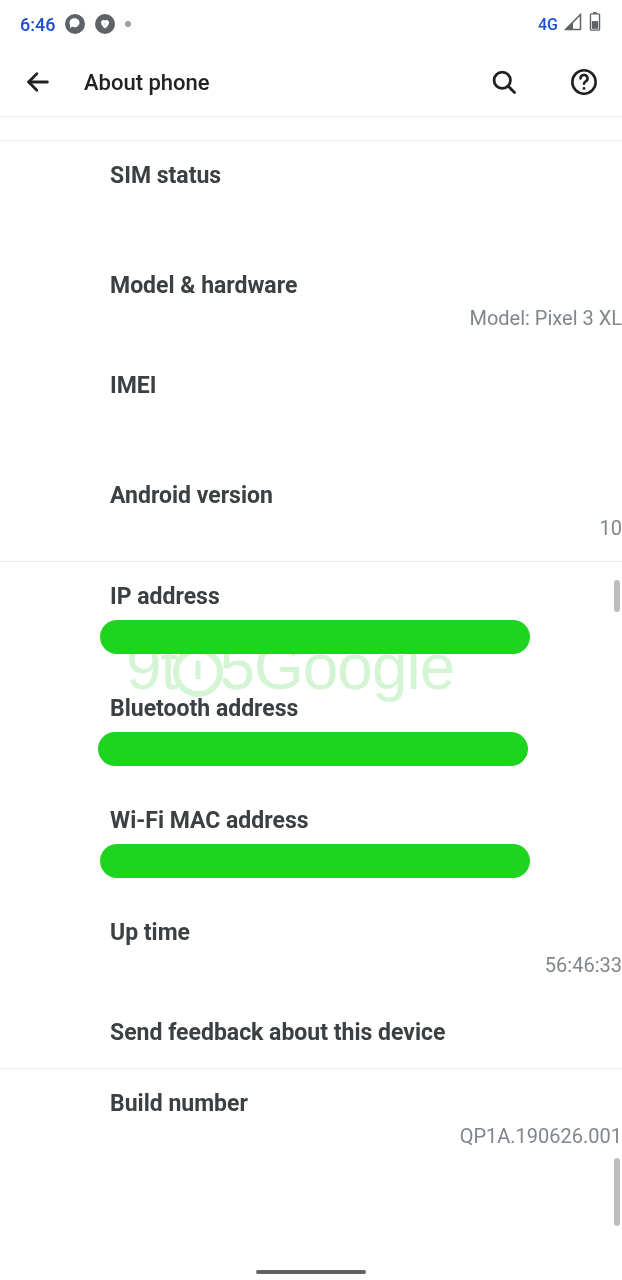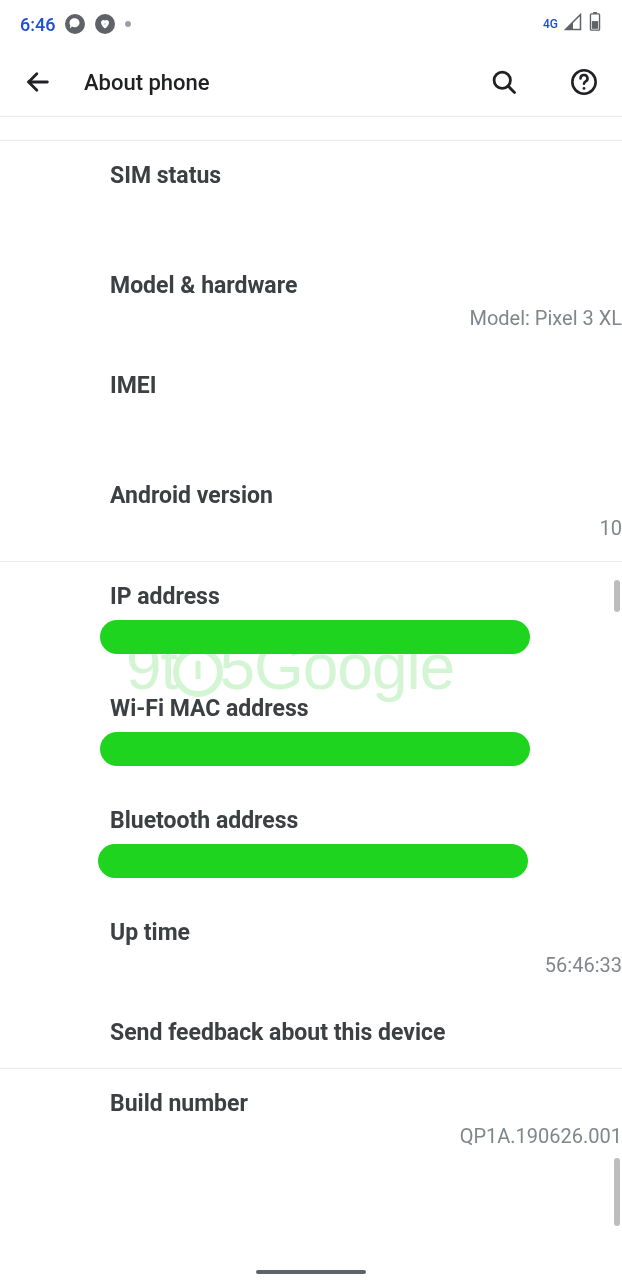--- a/index.html
+++ b/index.html
@@ -143,21 +143,21 @@
         </svg>
     </span>
     <span class="status-icon-circle">
       <svg width="12" height="12" viewBox="0 0 24 24" fill="#fff">
           <path d="M12 21s-8-6-8-12a5 5 0 0 1 8-4 5 5 0 0 1 8 4c0 6-8 12-8 12z M6 11h3l1-2 2 5 2-7 2 4h2"></path>
         </svg>
     </span>
     <span class="dot"></span>
   </div>
   <div class="status-right">
-    <span style="font-size:12px;">4G</span>
+    <span style="font-size:16px;">4G</span>
     <span>
       <svg width="18" height="18" viewBox="0 0 24 24">
           <path d="M2 22h20V2L2 22z" fill="none" stroke="#5f6368" stroke-width="2"></path>
           <path d="M2 22h10V12L2 22z" fill="#5f6368"></path>
         </svg>
     </span>
     <span>
       <svg width="14" height="20" viewBox="0 0 14 22">
           <rect x="2" y="2" width="10" height="18" rx="1" fill="none" stroke="#5f6368" stroke-width="1.5"></rect>
           <rect x="5" y="0" width="4" height="2" fill="#5f6368"></rect>
@@ -220,29 +220,29 @@
   </div>
 
   <div class="section-divider"></div>
 
   <div class="item" style="position:relative; z-index:1;">
     <div class="item-title">IP address</div>
     <div class="redact-green" style="margin-left:-10px;"></div>
   </div>
 
   <div class="item" style="position:relative; z-index:1;">
+    <div class="item-title">Bluetooth address</div>
+    <div class="redact-green" style="margin-left:-12px;"></div>
+  </div>
+
+  <div class="item" style="position:relative; z-index:1;">
     <div class="item-title">Wi-Fi MAC address</div>
     <div class="redact-green" style="margin-left:-10px;"></div>
   </div>
 
-  <div class="item" style="position:relative; z-index:1;">
-    <div class="item-title">Bluetooth address</div>
-    <div class="redact-green" style="margin-left:-12px;"></div>
-  </div>
-
   <div class="item">
     <div class="item-title">Up time</div>
     <div class="item-sub">56:46:33</div>
   </div>
 
   <div class="item">
     <div class="item-title">Send feedback about this device</div>
   </div>
 
   <div class="section-divider"></div>

